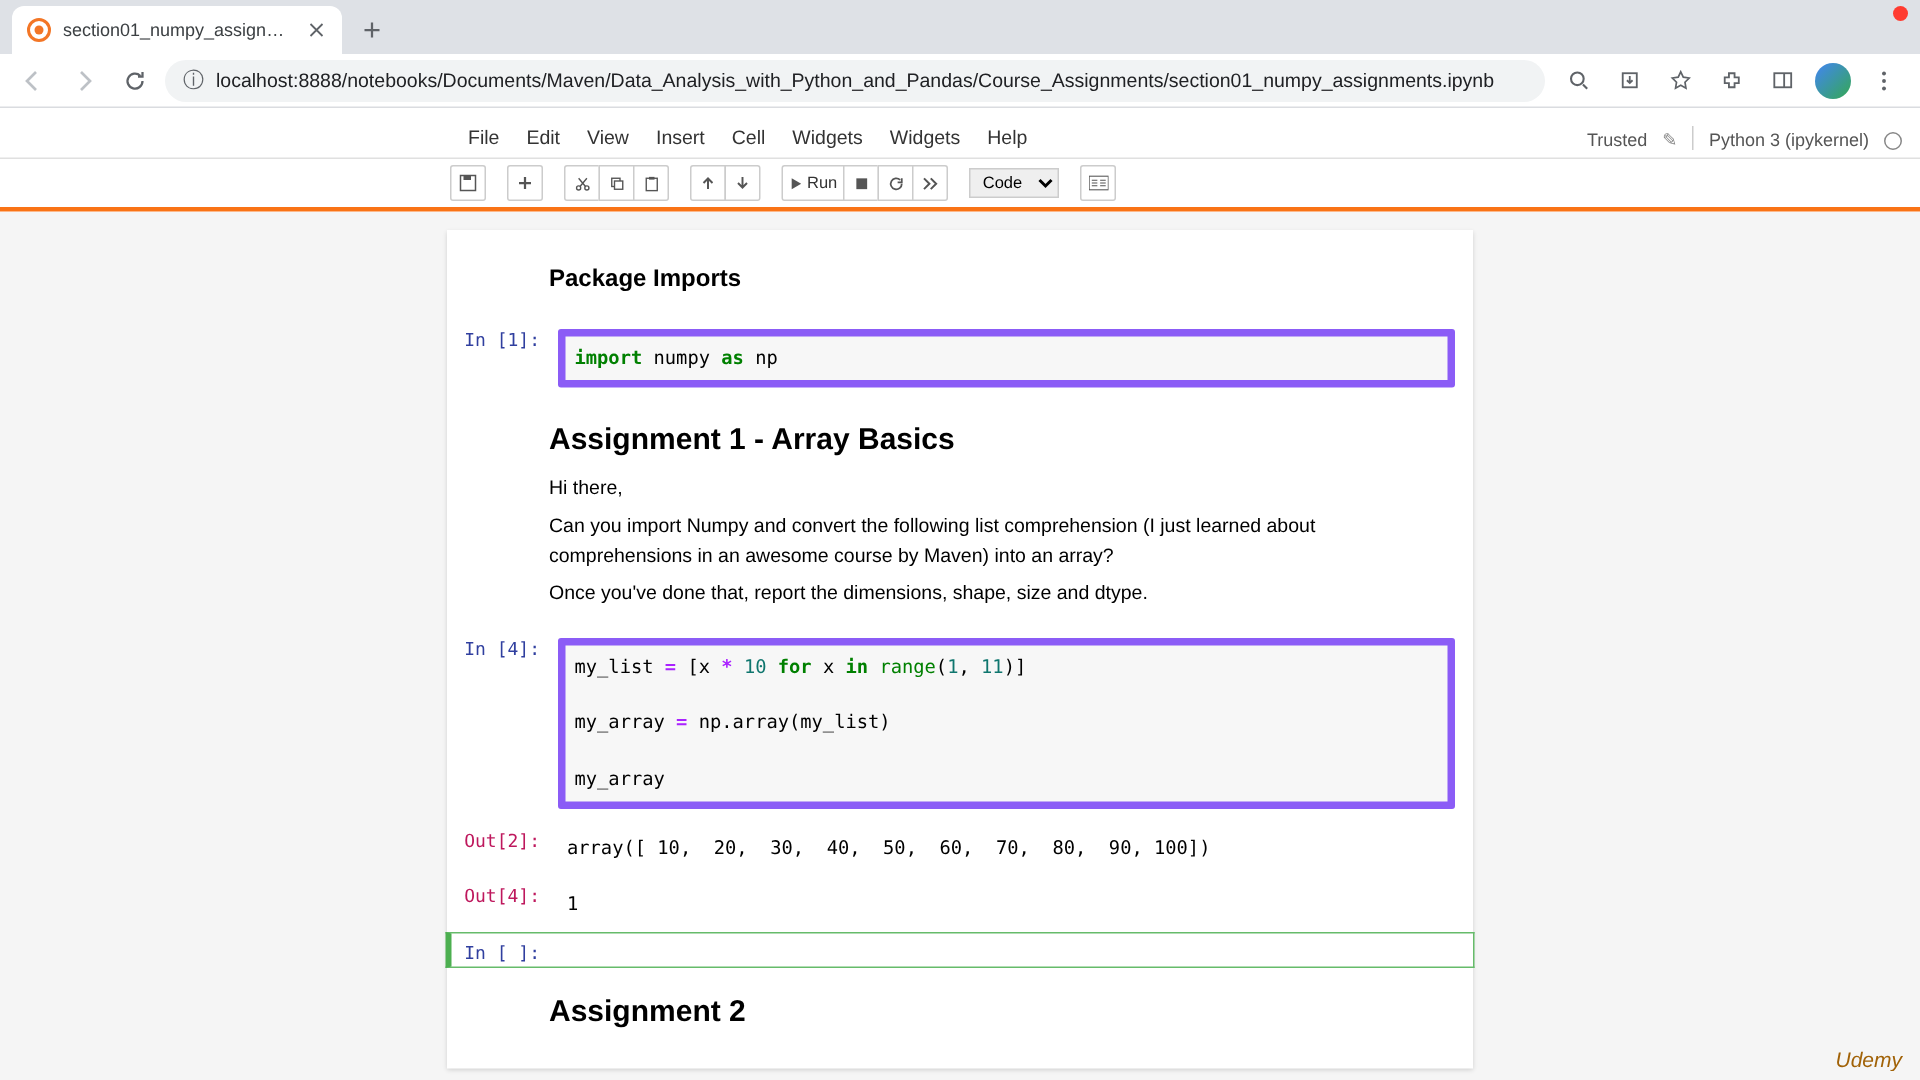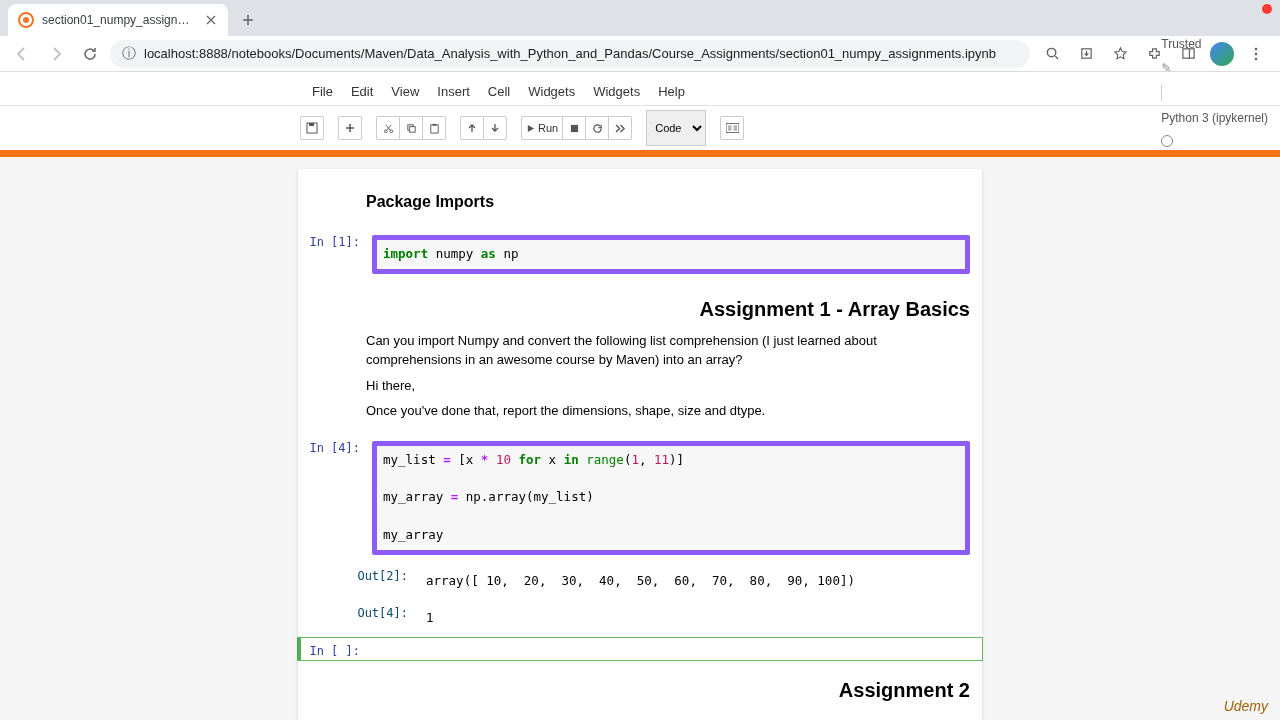--- a/index.html
+++ b/index.html
@@ -22,56 +22,56 @@
 .url-field { flex: 1; height: 28px; background: #f1f3f4; border-radius: 14px; display: flex; align-items: center; padding: 0 12px; font-size: 13px; color: #202124; gap: 8px; }
 .url-icon { color: #5f6368; font-size: 14px; }
 .right-icons { display: flex; align-items: center; gap: 10px; padding: 0 4px; }
 .right-icons .nav-btn { width: 24px; height: 24px; }
 .avatar { width: 24px; height: 24px; border-radius: 50%; background: linear-gradient(135deg, #4285f4, #34a853); }
 
 
 .jupyter-menubar { display: flex; align-items: center; justify-content: space-between; padding: 0 12px; height: 28px; border-bottom: 1px solid #e0e0e0; font-size: 13px; margin-top: 6px; }
 .menu-items { display: flex; gap: 18px; padding-left: 300px; }
 .menu-items span { cursor: pointer; color: #333; }
-.menu-right { display: flex; align-items: flex-start; gap: 10px; font-size: 12px; color: #555; flex-direction: column; }
+.menu-right { display: flex; align-items: flex-end; gap: 10px; font-size: 12px; color: #555; }
 .kernel-ind { width: 12px; height: 12px; border: 1px solid #888; border-radius: 50%; }
 .pencil { color: #888; }
 
-.jupyter-toolbar { display: flex; align-items: center; gap: 4px; padding: 4px 12px 4px 300px; border-bottom: 7px solid #f97316; }
+.jupyter-toolbar { display: flex; align-items: center; gap: 4px; padding: 4px 12px 4px 300px; border-bottom: 3px solid #f97316; }
 .tb-btn { min-width: 24px; height: 24px; border: 1px solid #ccc; background: #fff; border-radius: 2px; display: flex; align-items: center; justify-content: center; font-size: 11px; cursor: pointer; padding: 0 4px; color: #333; }
 .tb-group { display: flex; gap: 0; }
 .tb-group .tb-btn { border-radius: 0; margin-left: -1px; }
 .tb-group .tb-btn:first-child { border-radius: 2px 0 0 2px; margin-left: 0; }
 .tb-group .tb-btn:last-child { border-radius: 0 2px 2px 0; }
 .tb-spacer { width: 6px; }
-.cell-type-select { height: 36px; border: 1px solid #ccc; font-size: 11px; padding: 0 4px; min-width: 60px; }
+.cell-type-select { height: 20px; border: 1px solid #ccc; font-size: 11px; padding: 0 4px; min-width: 60px; }
 
 
 .notebook-container { background: #f5f5f5; height: calc(720px - 36px - 36px - 28px - 34px - 6px); overflow-y: auto; padding: 12px 0; }
 .notebook-inner { width: 684px; margin: 0 auto; background: #fff; box-shadow: 0 1px 3px rgba(0,0,0,0.15); padding: 8px 0; }
 
 .cell { display: flex; padding: 2px 6px; margin: 2px 0; }
 .cell.selected { border: 1px solid #66bb6a; border-left: 4px solid #4caf50; padding-left: 3px; margin-left: -1px; margin-right: -1px; flex-direction: column; }
 .prompt { width: 62px; flex-shrink: 0; text-align: right; font-family: monospace; font-size: 12px; padding: 4px 6px 0 0; }
 .prompt.in { color: #303f9f; }
-.prompt.out { color: #0c4a6e; margin-left: 48px; }
+.prompt.out { color: #be185d; }
 .cell-body { flex: 1; padding: 4px 6px; }
 .text-cell .cell-body { padding: 4px 6px 4px 0; }
 .text-cell .prompt { width: 62px; }
 
 .input-area { background: #f7f7f7; border: 5px solid #8b5cf6; border-radius: 2px; padding: 5px 6px; font-family: monospace; font-size: 12.5px; line-height: 1.5; white-space: pre-wrap; }
 .output-area { font-family: monospace; font-size: 12.5px; padding: 4px 6px; white-space: pre-wrap; }
 
 h3.md { font-size: 16px; font-weight: bold; margin: 8px 0 10px; }
-h2.md { font-size: 20px; font-weight: bold; margin: 10px 0 10px; text-align: right; }
+h2.md { font-size: 20px; font-weight: bold; margin: 10px 0 10px; }
 p.md { font-size: 13px; margin: 6px 0; line-height: 1.5; }
 
 
 .kw { color: #008000; font-weight: bold; }
-.num { color: #be185d; }
+.num { color: #0f766e; }
 .op { color: #aa22ff; font-weight: bold; }
 .fn { color: #008000; }
 
 .watermark { position: fixed; bottom: 6px; right: 12px; color: #a16207; font-size: 14px; font-style: italic; }
 
 svg { display: block; }
 </style>
 </head>
 <body>
 
@@ -274,22 +274,22 @@
       <div class="prompt in">In [1]:</div>
       <div class="cell-body">
           <div class="input-area"><span class="kw">import</span> numpy <span class="kw">as</span> np</div>
         </div>
     </div>
 
     <div class="cell text-cell">
       <div class="prompt"></div>
       <div class="cell-body">
         <h2 class="md">Assignment 1 - Array Basics</h2>
+        <p class="md">Hi there,</p>
         <p class="md">Can you import Numpy and convert the following list comprehension (I just learned about comprehensions in an awesome course by Maven) into an array?</p>
-        <p class="md">Hi there,</p>
         <p class="md">Once you've done that, report the dimensions, shape, size and dtype.</p>
       </div>
     </div>
 
     <div class="cell">
       <div class="prompt in">In [4]:</div>
       <div class="cell-body">
           <div class="input-area">my_list <span class="op">=</span> [x <span class="op">*</span> <span class="num">10</span> <span class="kw">for</span> x <span class="kw">in</span> <span class="fn">range</span>(<span class="num">1</span>, <span class="num">11</span>)]
 
 my_array <span class="op">=</span> np.array(my_list)

